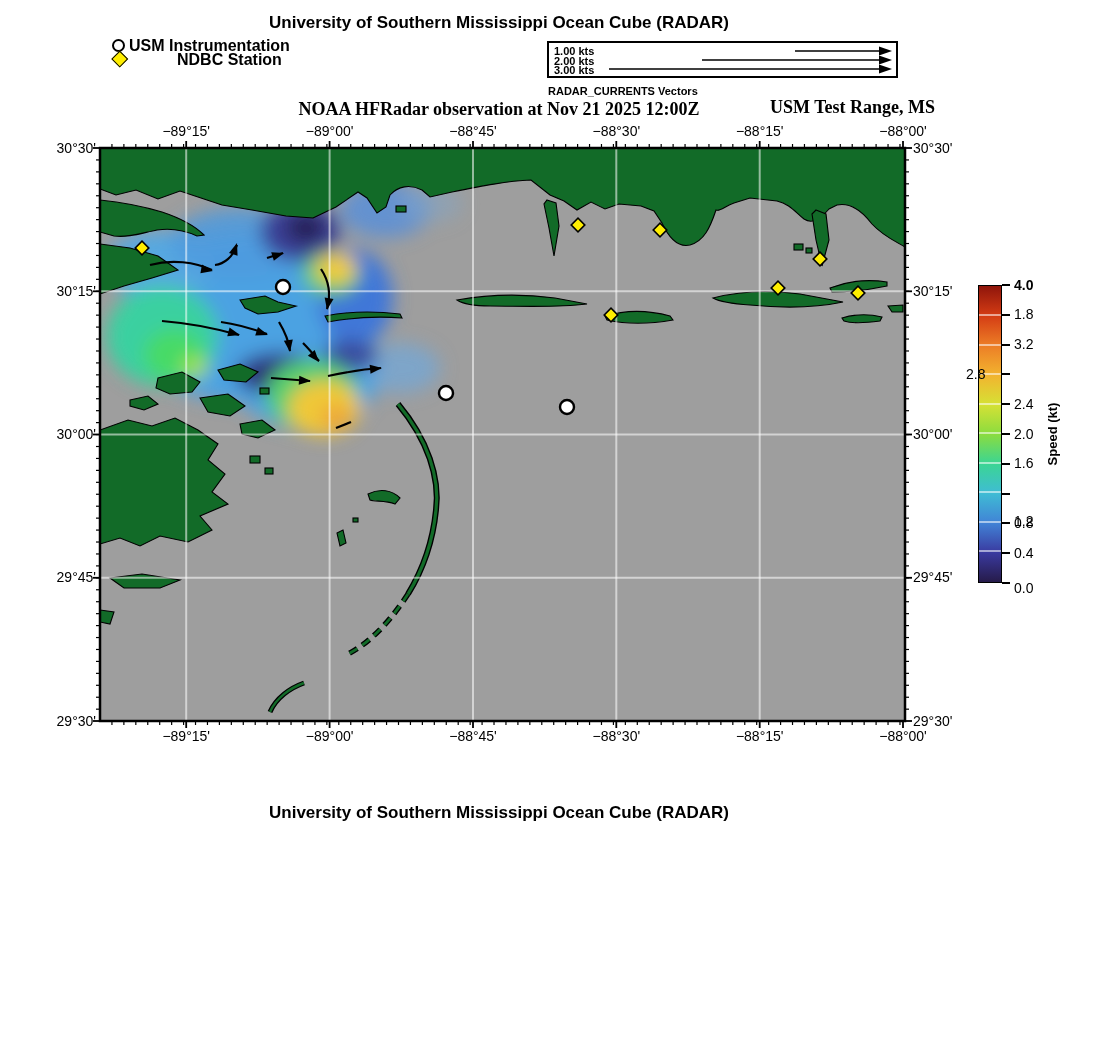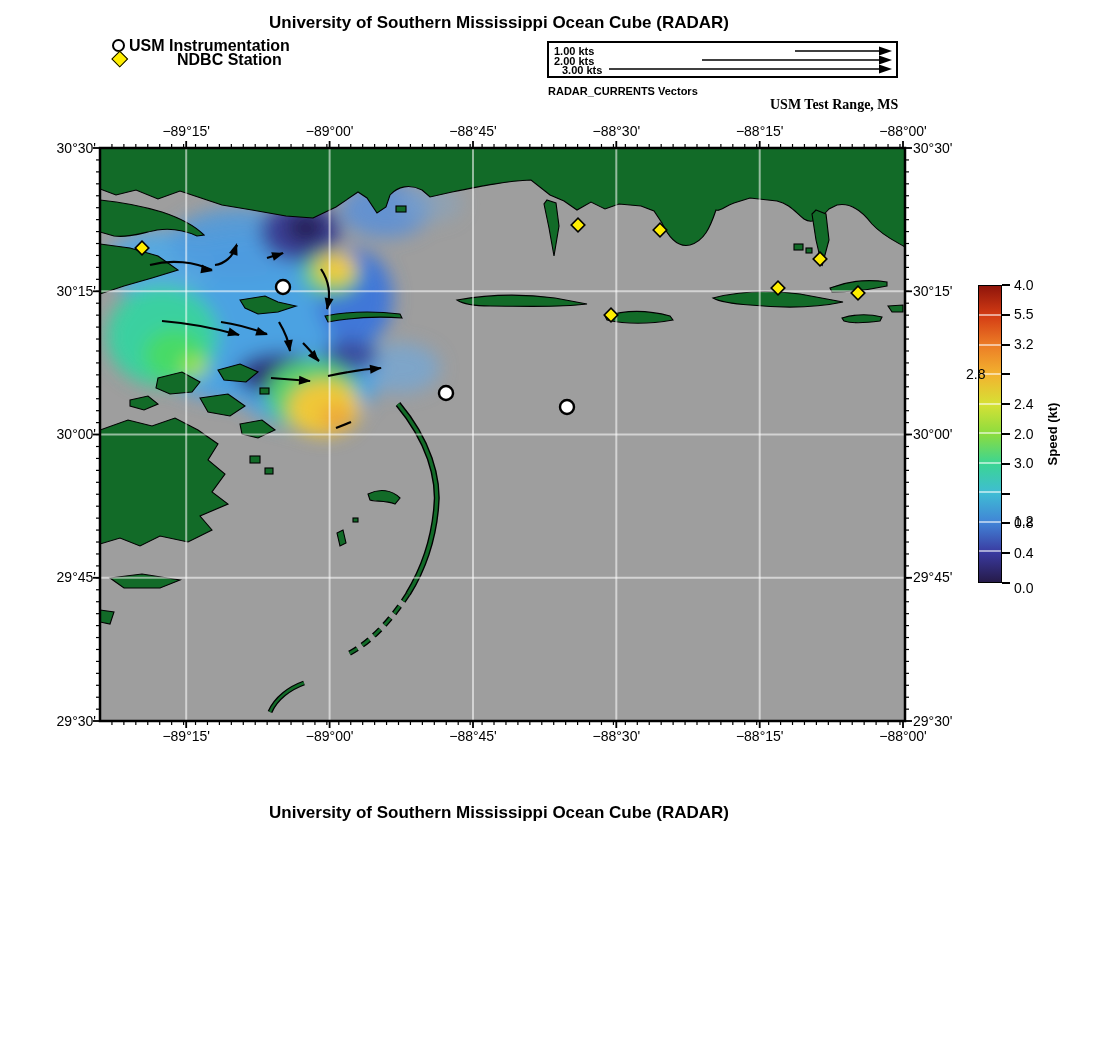--- a/index.html
+++ b/index.html
@@ -26,33 +26,34 @@
   <div class="abs" style="left:0;top:0;">
     <span class="abs" style="left:112px;top:38.5px;width:9px;height:9px;background:#fff;border:2.6px solid #000;border-radius:50%;"></span>
     <span class="abs legend-label nowrap" style="left:129px;top:39px;">USM Instrumentation</span>
     <span class="abs" style="left:114px;top:53px;width:9.5px;height:9.5px;background:#ffee00;border:1.6px solid #000;transform:rotate(45deg);"></span>
     <span class="abs legend-label nowrap" style="left:129px;top:52.5px;margin-left:48px;">NDBC Station</span>
   </div>
 
   <div class="abs" style="left:547px;top:41px;width:347px;height:33px;border:2px solid #000;background:#fff;">
     <span class="abs vecrow" style="left:5px;top:3px;">1.00 kts</span>
     <span class="abs vecrow" style="left:5px;top:12.5px;">2.00 kts</span>
-    <span class="abs vecrow" style="left:13px;top:22px;">3.00 kts</span>
+    <span class="abs vecrow" style="left:5px;top:22px;">3.00 kts</span>
     <svg class="abs" style="left:0;top:0;" width="347" height="33">
       <line x1="246" y1="8" x2="330" y2="8" stroke="#000" stroke-width="1.6"></line>
       <polygon points="343,8 330,3.6 330,12.4" fill="#000"></polygon>
       <line x1="153" y1="17" x2="330" y2="17" stroke="#000" stroke-width="1.6"></line>
       <polygon points="343,17 330,12.6 330,21.4" fill="#000"></polygon>
       <line x1="60" y1="26" x2="330" y2="26" stroke="#000" stroke-width="1.6"></line>
       <polygon points="343,26 330,21.6 330,30.4" fill="#000"></polygon>
     </svg>
   </div>
   <div class="abs bold nowrap" style="left:548px;top:85px;font-size:11px;text-align:right;">RADAR_CURRENTS Vectors</div>
 
-  <div class="abs serif bold nowrap" style="left:770px;top:97px;font-size:14px;">USM Test Range, MS</div>
+  <div class="abs serif bold center nowrap" style="left:499px;top:99px;font-size:18px;">NOAA HFRadar observation at Nov 21 2025 12:00Z</div>
+  <div class="abs serif bold nowrap" style="left:770px;top:97px;font-size:18px;">USM Test Range, MS</div>
 
   <svg class="abs" style="left:0;top:0;" width="1100" height="790">
     <defs>
       <clipPath id="mapclip">
           <rect x="100" y="148" width="805" height="573"></rect>
         </clipPath>
       <filter id="blobblur" x="-40%" y="-40%" width="180%" height="180%">
         <feGaussianBlur stdDeviation="9"></feGaussianBlur>
       </filter>
     </defs>
@@ -486,32 +487,32 @@
     <div id="cbar-annot" class="abs" style="left:0;top:0;">
         <div class="abs cb-tick" style="left: 1002px; top: 582px;"></div>
         <span class="abs ticklabel" style="left: 1014px; top: 583px;">0.0</span>
         <div class="abs cb-tick" style="left: 1002px; top: 552.2px;"></div>
         <span class="abs ticklabel" style="left: 1014px; top: 547.7px;">0.4</span>
         <div class="abs cb-tick" style="left: 1002px; top: 522.4px;"></div>
         <span class="abs ticklabel" style="left: 1014px; top: 517.9px;">0.8</span>
         <div class="abs cb-tick" style="left: 1002px; top: 492.6px;"></div>
         <span class="abs ticklabel" style="left: 1014px; top: 488.1px; margin-top: 28px;">1.2</span>
         <div class="abs cb-tick" style="left: 1002px; top: 462.8px;"></div>
-        <span class="abs ticklabel" style="left: 1014px; top: 458.3px;">3.0</span>
+        <span class="abs ticklabel" style="left: 1014px; top: 458.3px;">1.6</span>
         <div class="abs cb-tick" style="left: 1002px; top: 433px;"></div>
         <span class="abs ticklabel" style="left: 1014px; top: 428.5px;">2.0</span>
         <div class="abs cb-tick" style="left: 1002px; top: 403.2px;"></div>
         <span class="abs ticklabel" style="left: 1014px; top: 398.7px;">2.4</span>
         <div class="abs cb-tick" style="left: 1002px; top: 373.4px;"></div>
         <span class="abs ticklabel" style="left: 966px; top: 368.9px;">2.8</span>
         <div class="abs cb-tick" style="left: 1002px; top: 343.6px;"></div>
         <span class="abs ticklabel" style="left: 1014px; top: 339.1px;">3.2</span>
         <div class="abs cb-tick" style="left: 1002px; top: 313.8px;"></div>
-        <span class="abs ticklabel" style="left: 1014px; top: 309.3px;">5.5</span>
+        <span class="abs ticklabel" style="left: 1014px; top: 309.3px;">1.8</span>
         <div class="abs cb-tick" style="left: 1002px; top: 284px;"></div>
-        <span class="abs ticklabel" style="left: 1014px; top: 279.5px;">4.0</span>
+        <span class="abs ticklabel" style="left: 1014px; top: 279.5px; font-weight: bold;">4.0</span>
       </div>
     <div class="abs bold nowrap" style="left:1052px;top:434px;font-size:13px;transform:translate(-50%,-50%) rotate(-90deg);">Speed (kt)</div>
   </div>
 
   <div class="abs bold center nowrap" style="left:499px;top:803px;font-size:17px;">University of Southern Mississippi Ocean Cube (RADAR)</div>
 
 </div>
 
 </body></html>

